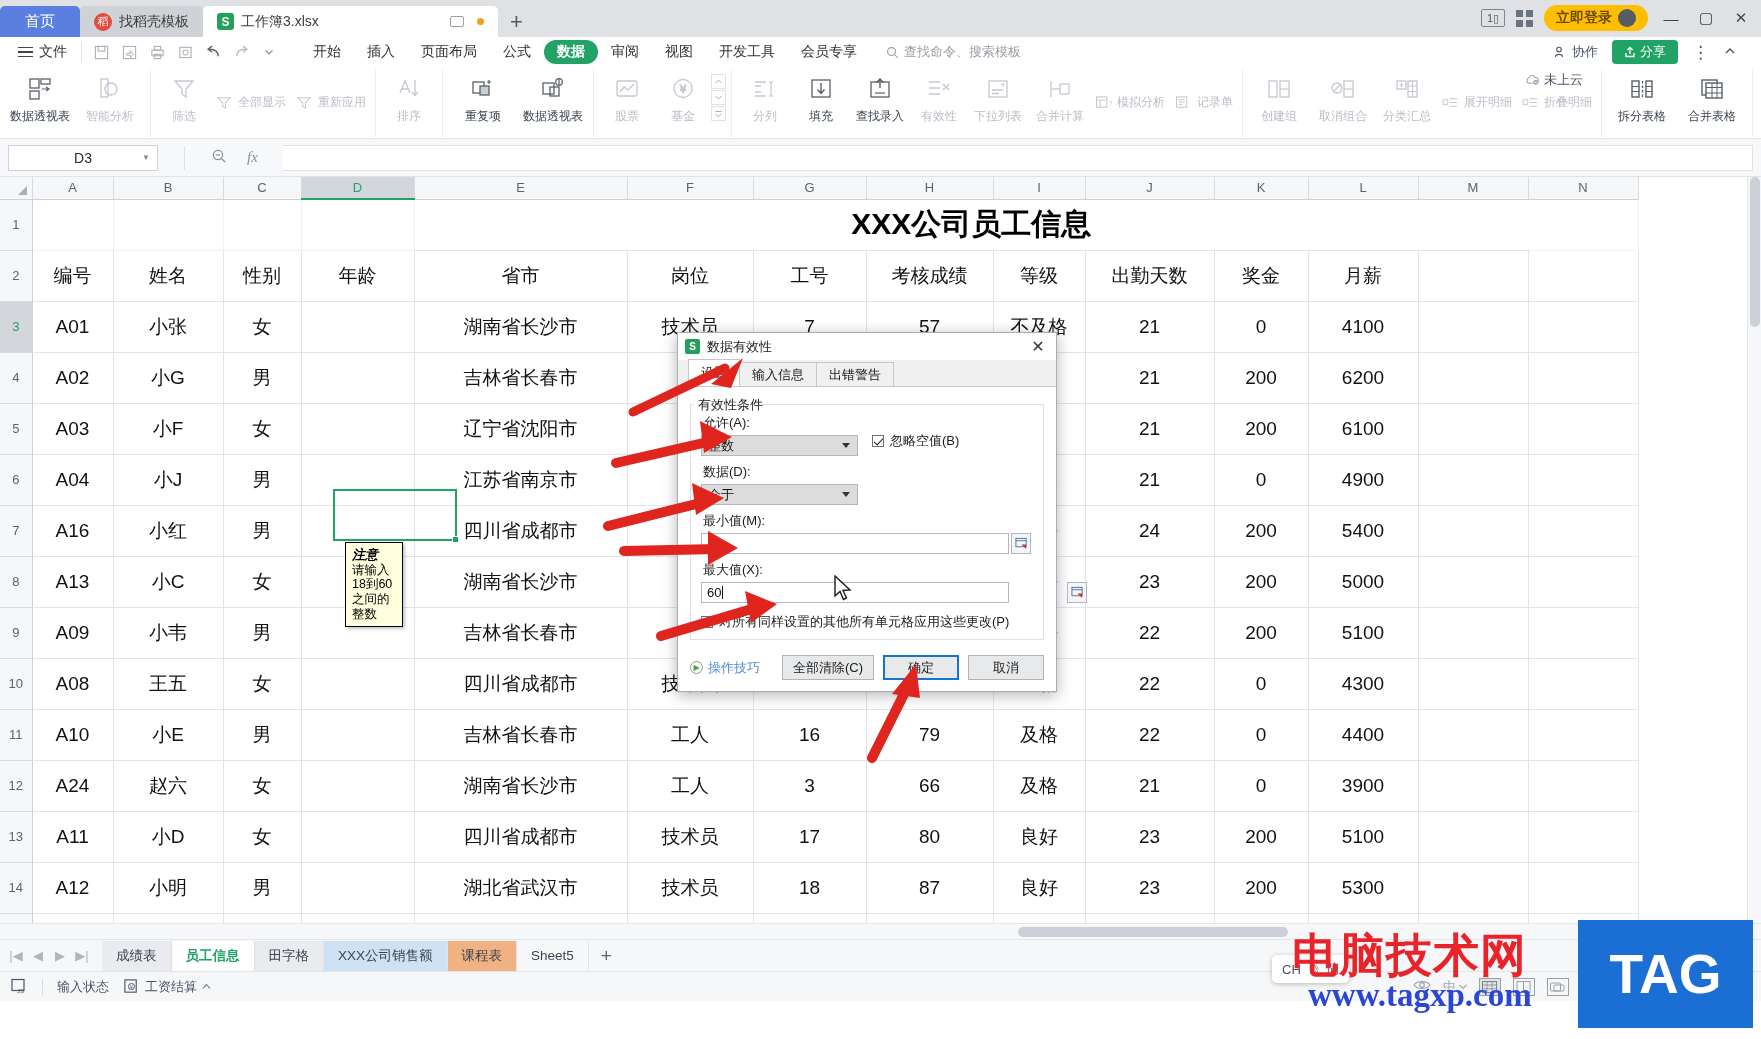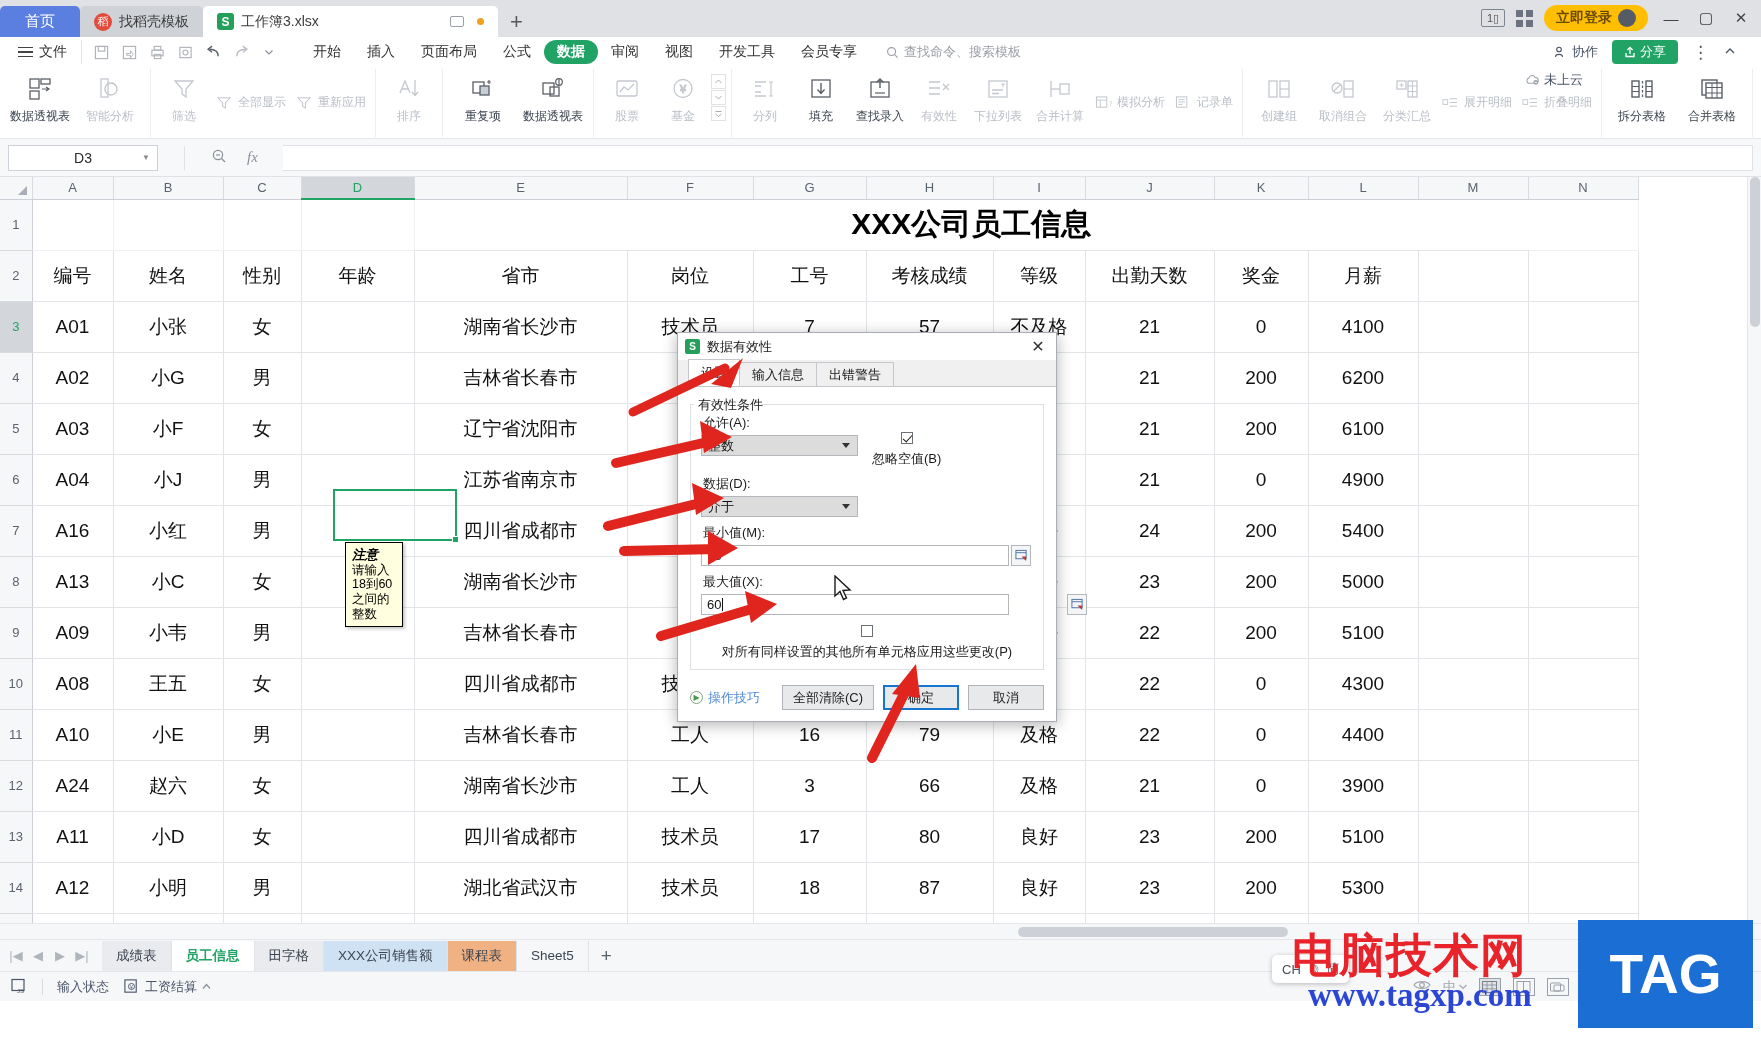--- a/index.html
+++ b/index.html
@@ -135,21 +135,21 @@
   .flabel{font-size:13px;color:#1b1b1b;margin:4px 0 3px 2px;}
   .combo{width:157px;height:21px;background:#dcdcdc;border:1px solid #b3b6bb;display:flex;align-items:center;
      padding-left:6px;font-size:13px;color:#111;position:relative;}
   .combo .arr{position:absolute;right:7px;top:7px;width:0;height:0;border-left:4px solid transparent;
      border-right:4px solid transparent;border-top:5px solid #333;}
   .txtin{width:308px;height:21px;background:#fff;border:1px solid #b3b6bb;display:flex;align-items:center;
      padding-left:5px;font-size:13px;color:#111;position:relative;}
   .txtin .caret{width:1px;height:13px;background:#111;margin-left:1px;}
   .refbtn{position:absolute;right:-22px;top:0px;width:20px;height:21px;border:1px solid #b3b6bb;background:#f4f5f6;
       display:flex;align-items:center;justify-content:center;}
-  .chkrow{display:flex;align-items:center;gap:6px;font-size:13px;color:#1b1b1b;flex-direction:column;}
+  .chkrow{display:flex;align-items:center;gap:6px;font-size:13px;color:#1b1b1b;}
   .chk{width:12px;height:12px;border:1px solid #6b7078;background:#fff;position:relative;flex:none;}
   .chk.on::after{content:"";position:absolute;left:3px;top:0px;width:4px;height:8px;border:solid #1b1b1b;
       border-width:0 1.6px 1.6px 0;transform:rotate(42deg);}
   .dlg-foot{display:flex;align-items:center;padding:9px 12px 11px 12px;gap:9px;background:#fff;}
   .tips{display:flex;align-items:center;gap:5px;font-size:13px;color:#4e8ad4;}
   .tips .circ{width:13px;height:13px;border-radius:50%;border:1.3px solid #7aa87a;color:#4c9a4c;font-size:8px;
       display:flex;align-items:center;justify-content:center;}
   .dbtn{height:25px;min-width:76px;padding:0 10px;background:#e8e9eb;border:1px solid #b0b4ba;font-size:13px;
       color:#1b1b1b;display:flex;align-items:center;justify-content:center;}
   .dbtn.primary{border:2px solid #1675d1;background:#e8e9eb;}

